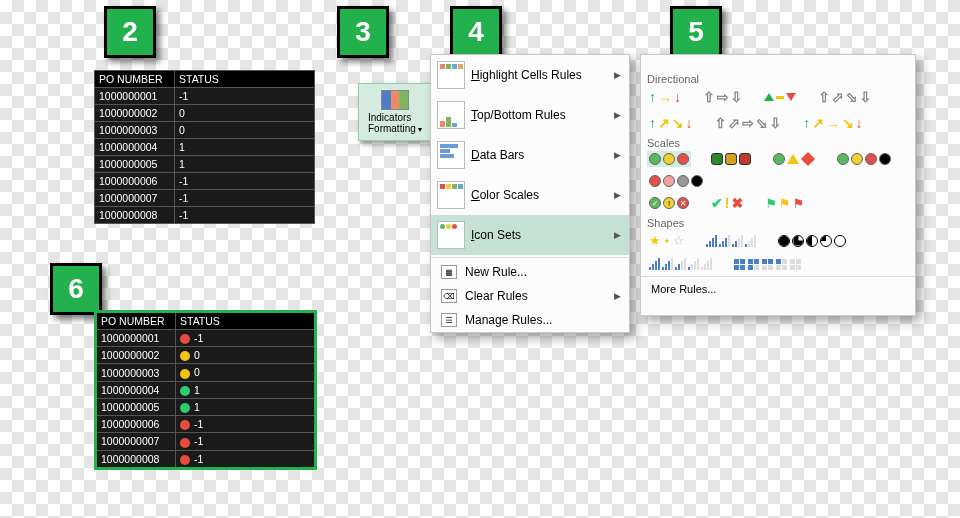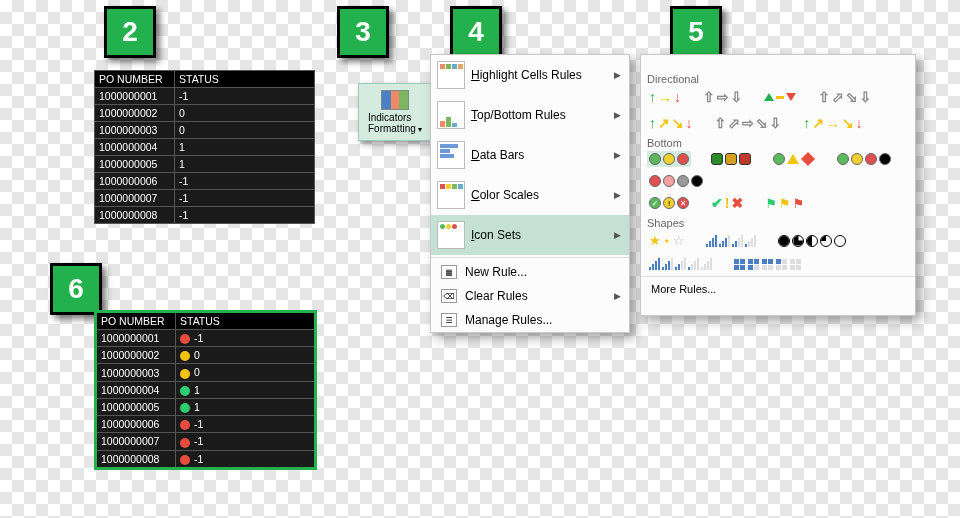--- a/index.html
+++ b/index.html
@@ -255,21 +255,21 @@
         <span class="ar ag">⇩</span>
       </div>
     <div class="set">
         <span class="ar au">↑</span>
         <span class="ar ar-r">↗</span>
         <span class="ar ar-r">→</span>
         <span class="ar ar-r">↘</span>
         <span class="ar ad">↓</span>
       </div>
   </div>
-  <div class="grp">Bottom</div>
+  <div class="grp">Scales</div>
   <div class="sets">
     <div class="set sel">
         <span class="circ g"></span>
         <span class="circ y"></span>
         <span class="circ r"></span>
       </div>
     <div class="set">
         <span class="sq g"></span>
         <span class="sq y"></span>
         <span class="sq r"></span>

